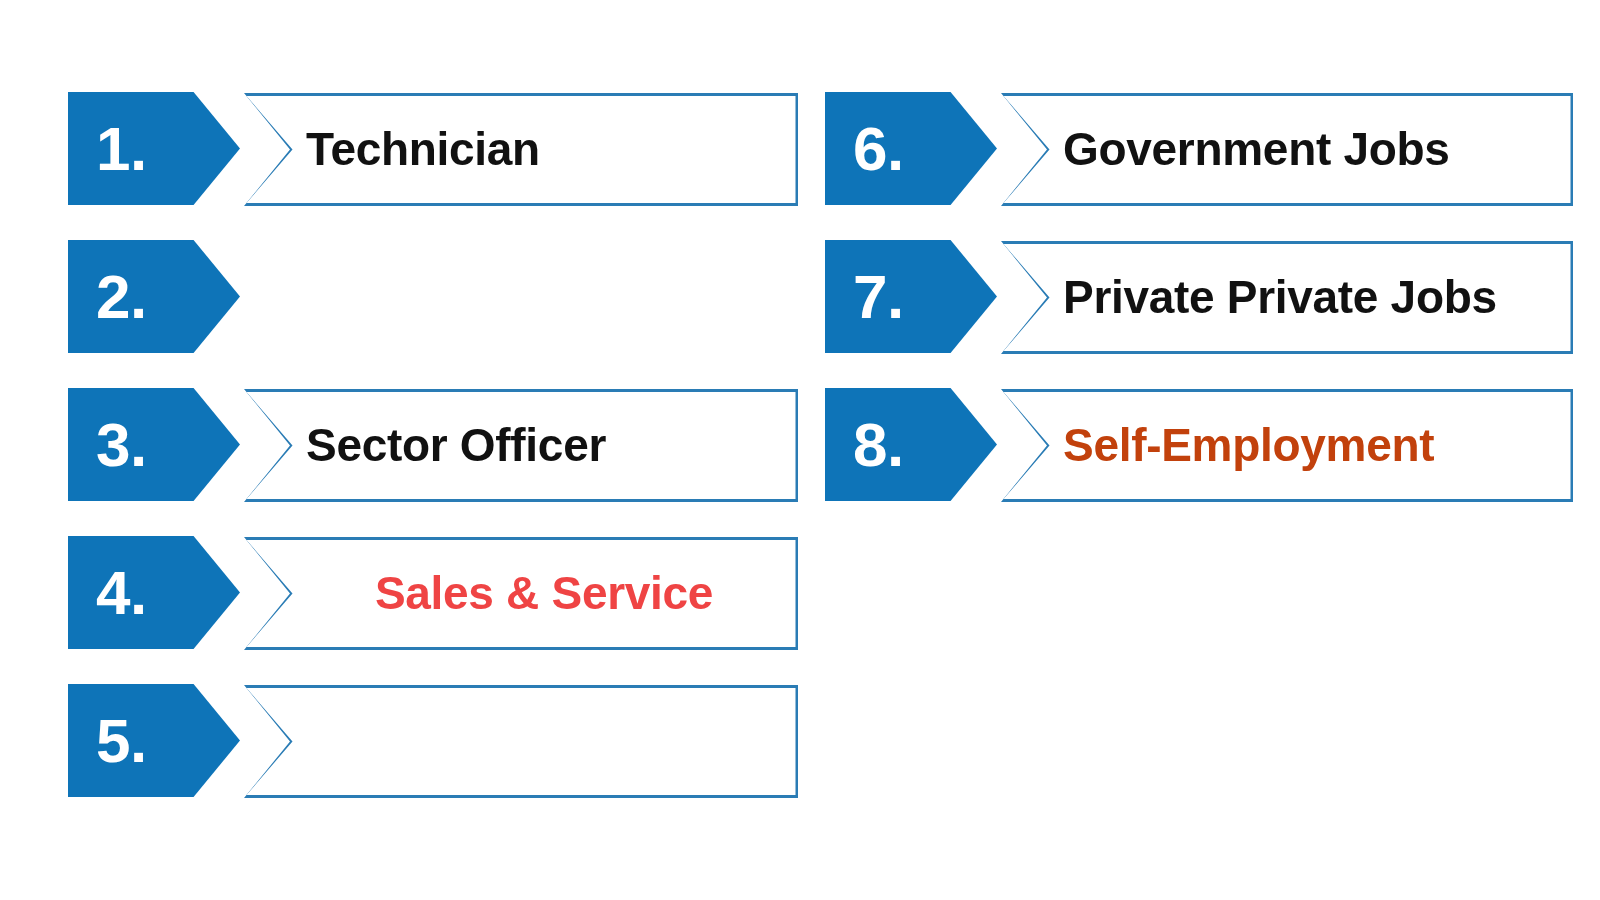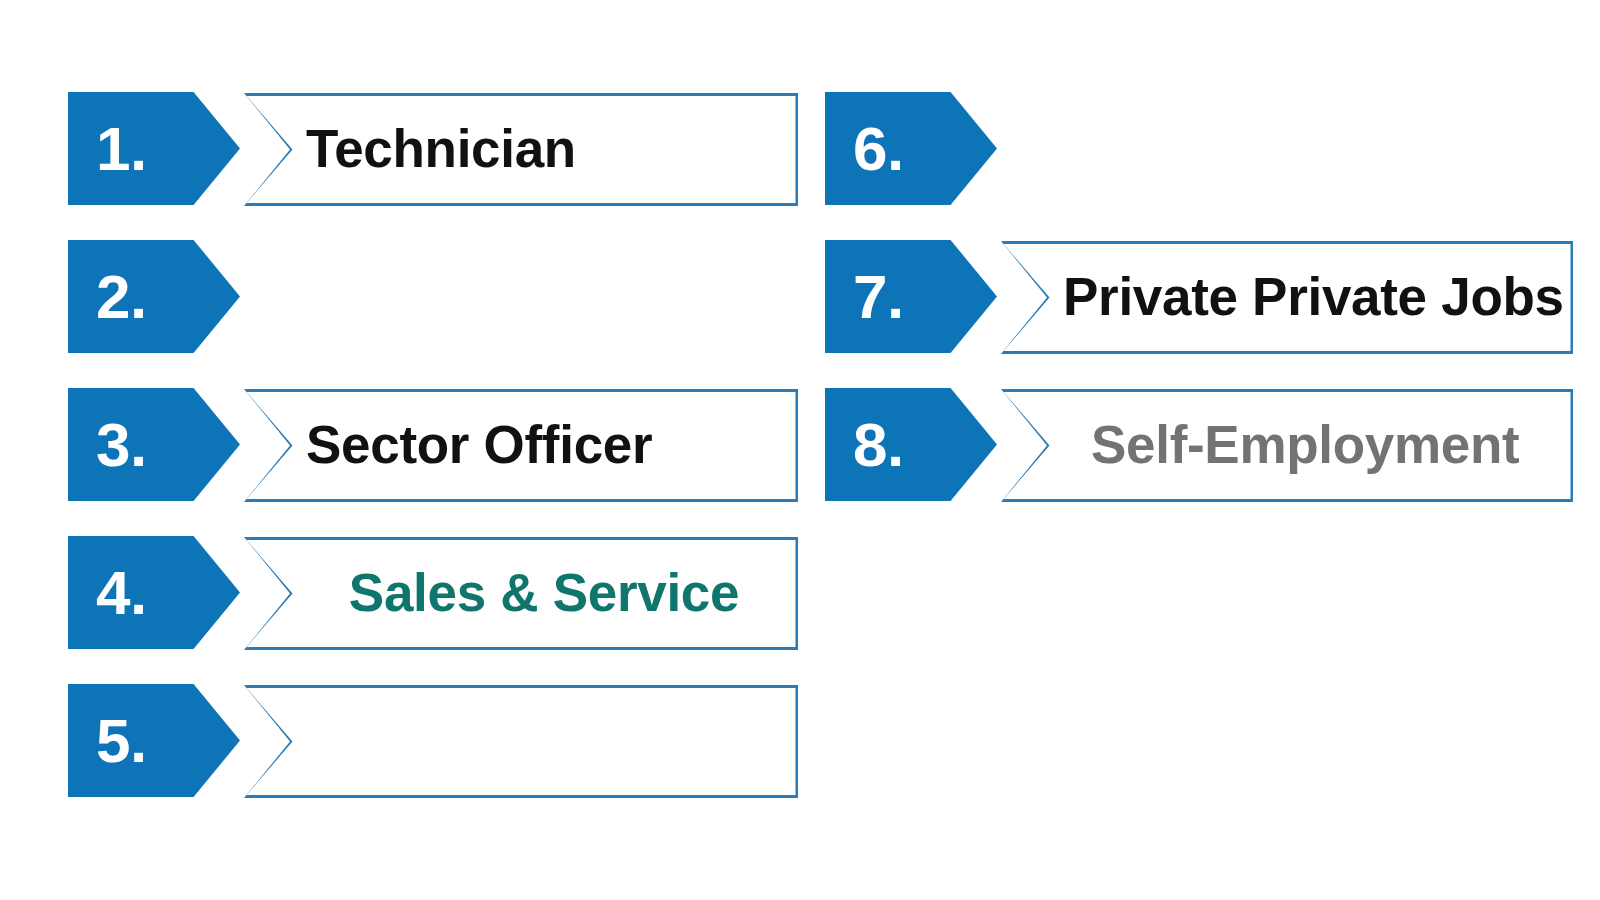--- a/index.html
+++ b/index.html
@@ -97,21 +97,21 @@
     position: absolute;
     left: 62px;
     right: 16px;
     top: 0;
     height: 100%;
     display: flex;
     flex-direction: column;
     align-items: flex-start;
     justify-content: center;
     color: #111111;
-    font-size: 53px;
+    font-size: 46px;
     font-weight: bold;
     line-height: 1.06;
     letter-spacing: -0.3px;
     white-space: nowrap;
   }
   
   .label-text.two-line { align-items: center; }
   .label-text.two-line .line { display: block; }
   .label-text .line-1 { }
   .label-text .line-2 { }
@@ -151,61 +151,68 @@
           </div>
         </div>
       </div>
       <div class="chev-row">
         <div class="num-badge" style="background: rgb(14, 116, 184);">
           <span class="num-text" style="color: rgb(255, 255, 255);">4.</span>
         </div>
         <div class="plaque-wrap">
           <div class="plaque-outer" style="background: rgb(42, 124, 181);"></div>
           <div class="plaque-inner" style="background: rgb(255, 255, 255);"></div>
-          <div class="label-text two-line" style="color: #0f766e;">
+          <div class="label-text two-line" style="color: #ef4444;">
             <span class="line line-1">Sales &amp; Service</span>
           </div>
         </div>
       </div>
       <div class="chev-row">
         <div class="num-badge" style="background: rgb(14, 116, 184);">
           <span class="num-text" style="color: rgb(255, 255, 255);">5.</span>
         </div>
         <div class="plaque-wrap">
           <div class="plaque-outer" style="background: rgb(42, 124, 181);"></div>
           <div class="plaque-inner" style="background: rgb(255, 255, 255);"></div>
         </div>
       </div>
     </div>
 
   <div class="column right">
       <div class="chev-row">
         <div class="num-badge" style="background: rgb(14, 116, 184);">
           <span class="num-text" style="color: rgb(255, 255, 255);">6.</span>
         </div>
+        <div class="plaque-wrap">
+          <div class="plaque-outer" style="background: rgb(42, 124, 181);"></div>
+          <div class="plaque-inner" style="background: rgb(255, 255, 255);"></div>
+          <div class="label-text" style="color: rgb(17, 17, 17);">
+            <span class="line line-1">Government Jobs</span>
+          </div>
+        </div>
       </div>
       <div class="chev-row">
         <div class="num-badge" style="background: rgb(14, 116, 184);">
           <span class="num-text" style="color: rgb(255, 255, 255);">7.</span>
         </div>
         <div class="plaque-wrap">
           <div class="plaque-outer" style="background: rgb(42, 124, 181);"></div>
           <div class="plaque-inner" style="background: rgb(255, 255, 255);"></div>
           <div class="label-text" style="color: rgb(17, 17, 17);">
             <span class="line line-1">Private Private Jobs</span>
           </div>
         </div>
       </div>
       <div class="chev-row">
         <div class="num-badge" style="background: rgb(14, 116, 184);">
           <span class="num-text" style="color: rgb(255, 255, 255);">8.</span>
         </div>
         <div class="plaque-wrap">
           <div class="plaque-outer" style="background: rgb(42, 124, 181);"></div>
           <div class="plaque-inner" style="background: rgb(255, 255, 255);"></div>
-          <div class="label-text" style="color: #737373; margin-left: 28px;">
+          <div class="label-text" style="color: #c2410c;">
             <span class="line line-1">Self-Employment</span>
           </div>
         </div>
       </div>
     </div>
 
 </div>
 
 </body></html>

